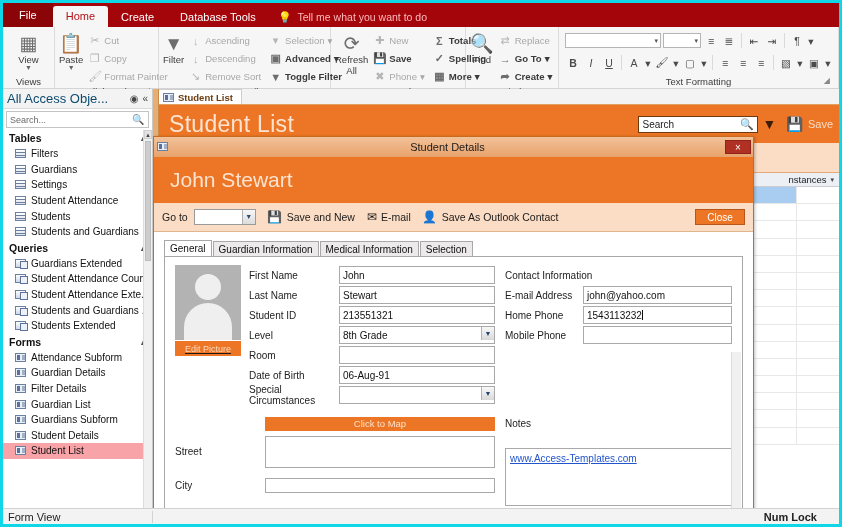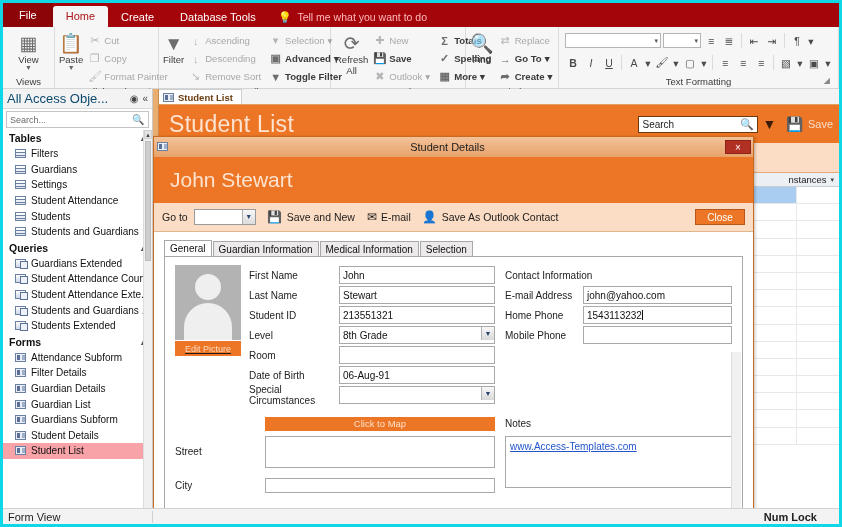--- a/index.html
+++ b/index.html
@@ -209,22 +209,22 @@
   .mapbtn { flex:1; height:14px; background:#ec7625; color:#fce0ca; font-size:9.5px;
      display:flex; align-items:center; justify-content:center;}
   .addrrow { display:flex; align-items:flex-start; height:34px; margin-top:4px;}
   .addrrow .fl { width:90px; font-size:10px; color:#222; padding-top:10px;}
   .addrrow .box { flex:1; height:32px; border:1px solid #a9a9a9; background:#fff; }
   .cityrow { display:flex; align-items:center; height:18px; margin-top:6px;}
   .cityrow .fl { width:90px; font-size:10px; color:#222; }
   .cityrow .box { flex:1; height:15px; border:1px solid #a9a9a9; background:#fff;}
   .lowR { flex:1; }
   .lowR .nl { font-size:10px; height:17px; display:flex; align-items:center; color:#222;}
-  .notes { height:52px; border:1px solid #a9a9a9; background:#fff; padding:3px 4px;
-     margin-top:4px; }
+  .notes { height:58px; border:1px solid #a9a9a9; background:#fff; padding:3px 4px;
+     margin-top:16px; }
   .notes a { font-size:10px; color:#2255cc; text-decoration:underline; }
 
   .dlg-vscroll { position:absolute; right:1px; top:95px; width:10px; bottom:1px;
      background:#f0f0f0; border-left:1px solid #dcdcdc;}
 
   
   .statusbar { position:absolute; left:0; right:0; bottom:0; height:16px;
      background:#f3f3f3; border-top:1px solid #d2d2d2; display:flex; align-items:center;
      font-size:11px; color:#222; }
   .statusbar .left { width:150px; padding-left:5px; border-right:1px solid #d2d2d2; }
@@ -337,21 +337,21 @@
           <div class="smbtn dis">
             <span class="gl">✚</span>
             <span>New</span>
           </div>
           <div class="smbtn bold">
             <span class="gl ic-blue">💾</span>
             <span>Save</span>
           </div>
           <div class="smbtn dis">
             <span class="gl">✖</span>
-            <span>Outlook</span>
+            <span>Phone</span>
             <span class="arw">▾</span>
           </div>
         </div>
         <div class="smallcol">
           <div class="smbtn bold">
             <span class="gl">Σ</span>
             <span>Totals</span>
           </div>
           <div class="smbtn bold">
             <span class="gl ic-green">✓</span>
@@ -511,25 +511,25 @@
         <div class="nav-head">
           <span class="t">Forms</span>
           <span class="chev">▲</span>
         </div>
         <div class="nav-item">
           <span class="objicon frm"></span>
           <span>Attendance Subform</span>
         </div>
         <div class="nav-item">
           <span class="objicon frm"></span>
+          <span>Guardian Details</span>
+        </div>
+        <div class="nav-item">
+          <span class="objicon frm"></span>
           <span>Filter Details</span>
-        </div>
-        <div class="nav-item">
-          <span class="objicon frm"></span>
-          <span>Guardian Details</span>
         </div>
         <div class="nav-item">
           <span class="objicon frm"></span>
           <span>Guardian List</span>
         </div>
         <div class="nav-item">
           <span class="objicon frm"></span>
           <span>Guardians Subform</span>
         </div>
         <div class="nav-item">

